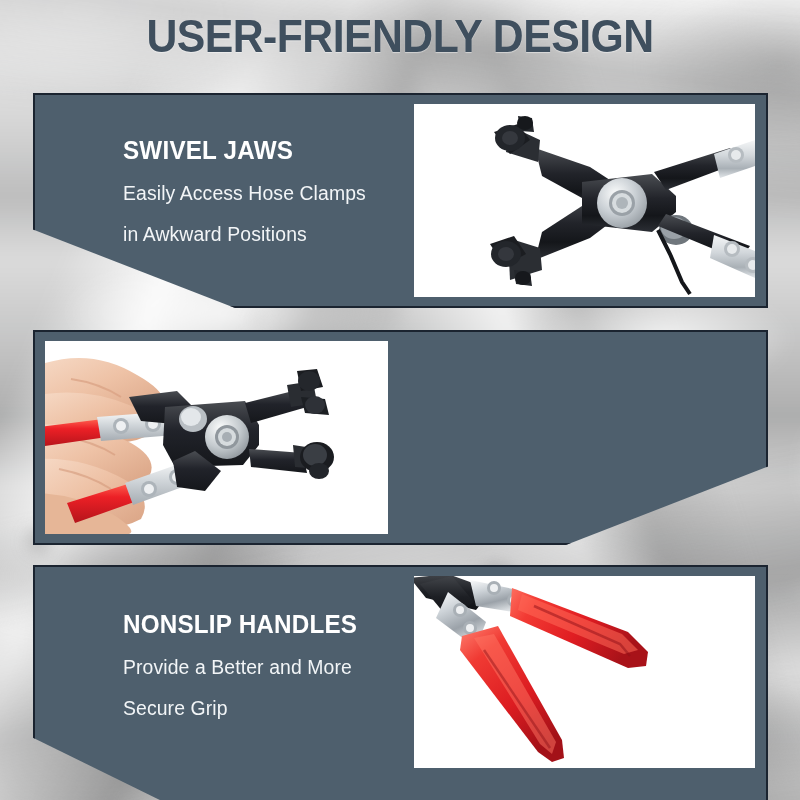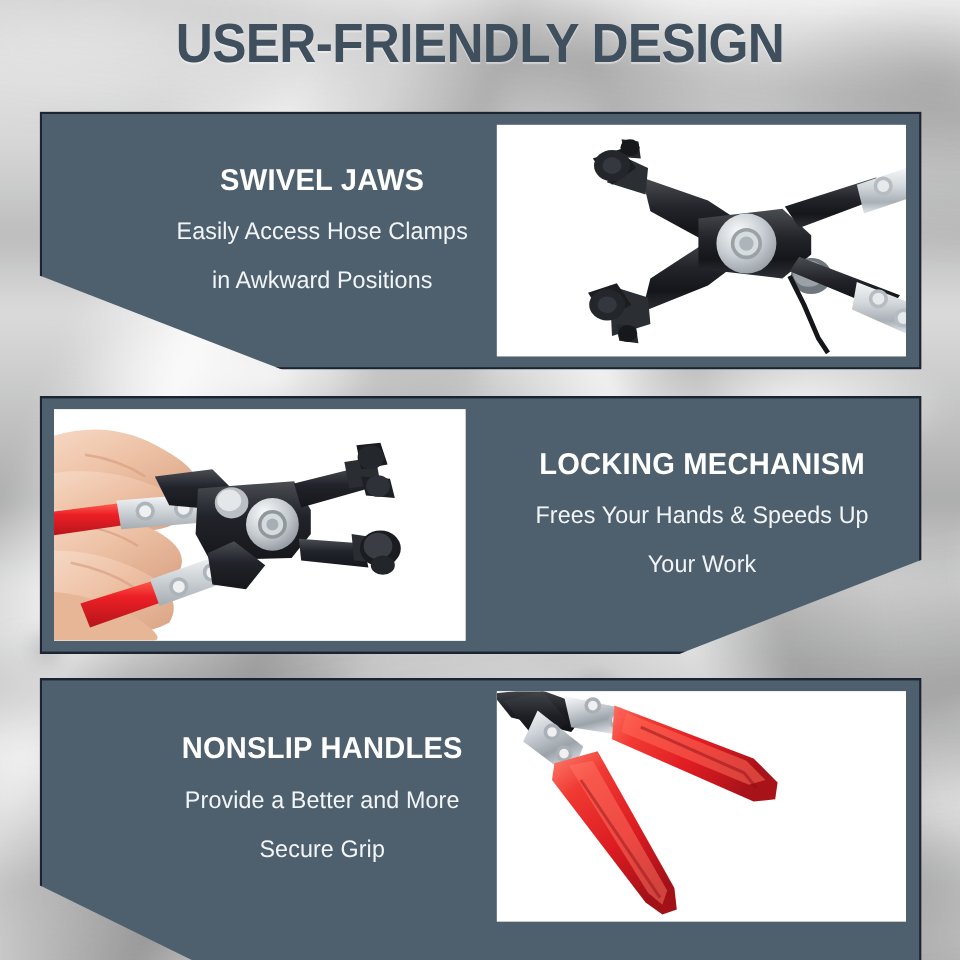--- a/index.html
+++ b/index.html
@@ -64,21 +64,21 @@
     font-size:46px; line-height:50px;
     font-weight:bold;
     letter-spacing:-0.6px;
     color:#3f4f5e;
     transform:scaleX(.93);
     text-shadow:0 1px 1px rgba(255,255,255,.45);
     white-space:nowrap;
   }
 
   
-  .panel { position:absolute;text-align:center; }
+  .panel { position:absolute; }
   .panel .slab {
     position:absolute; inset:0;
     background:#4e5f6d;
     border:2px solid #1b2430;
   }
   .panel.cut-bl .slab {
     clip-path:polygon(0 0, 100% 0, 100% 100%, 27.5% 100%, 0 63.5%);
   }
   .panel.cut-br .slab {
     clip-path:polygon(0 0, 100% 0, 100% 63.5%, 72.5% 100%, 0 100%);
@@ -291,25 +291,20 @@
 
       <g>
         <path d="M248 104 L274 108 L276 128 L250 126 Z" fill="#2a2d32"></path>
         <ellipse cx="272" cy="116" rx="17" ry="15" fill="#1a1c20"></ellipse>
         <ellipse cx="270" cy="114" rx="12" ry="11" fill="#3a3e44"></ellipse>
         <ellipse cx="274" cy="130" rx="10" ry="8" fill="#22252a"></ellipse>
       </g>
     </svg>
   </div>
 
-  <div class="txt" style="left:392px; top:43px; width:330px;">
-    <h2>LOCKING MECHANISM</h2>
-    <p class="first">Frees Your Hands &amp; Speeds Up</p>
-    <p>Your Work</p>
-  </div>
 </div>
 
 <div class="panel cut-bl" style="left:33px; top:565px; width:735px; height:272px;">
   <div class="slab"></div>
 
   <div class="txt" style="left:90px; top:45px; width:300px;">
     <h2>NONSLIP HANDLES</h2>
     <p class="first">Provide a Better and More</p>
     <p>Secure Grip</p>
   </div>

